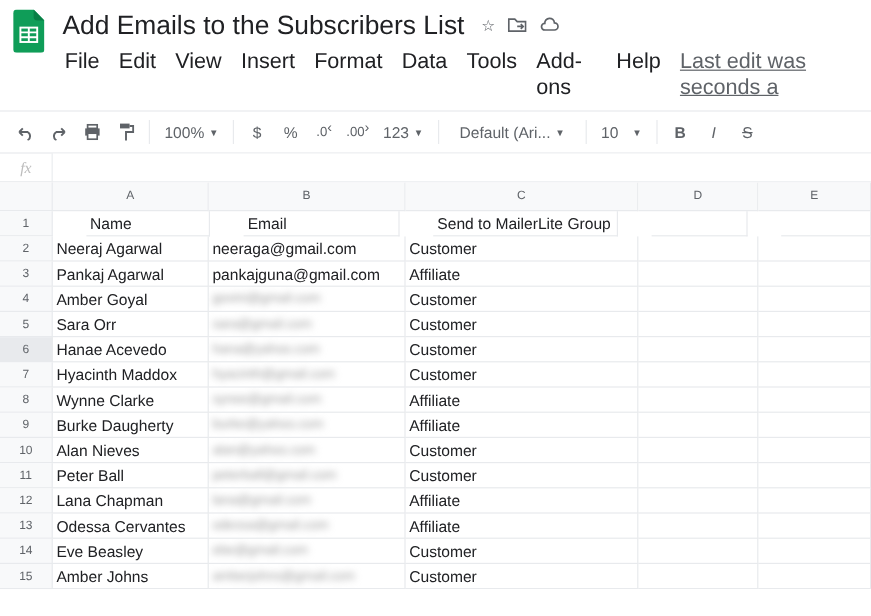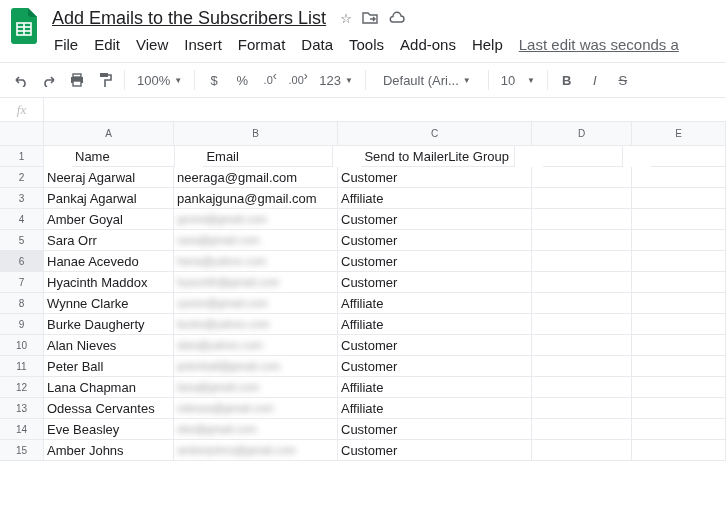--- a/index.html
+++ b/index.html
@@ -2,23 +2,23 @@
 <html><head>
 <meta charset="utf-8">
 <style>
   * { box-sizing: border-box; }
   body { margin: 0; font-family: Arial, sans-serif; font-size: 13px; color: #3c4043; background: #fff; overflow: hidden; width: 726px; }
   .header { display: flex; align-items: flex-start; padding: 6px 8px 0 8px; }
   .logo { width: 32px; height: 40px; margin-right: 8px; display: flex; align-items: center; justify-content: center; }
   .logo svg { width: 26px; height: 36px; }
   .title-area { flex: 1; }
   .title-row { display: flex; align-items: center; gap: 10px; }
-  .doc-title { font-size: 18px; color: #202124; padding: 2px 4px; text-decoration: underline; }
+  .doc-title { font-size: 22px; color: #202124; padding: 2px 4px; }
   .title-icons { display: flex; gap: 10px; align-items: center; color: #5f6368; }
-  .menu-bar { display: flex; gap: 4px; padding: 2px 0 6px 0; font-size: 15px; }
+  .menu-bar { display: flex; gap: 4px; padding: 2px 0 6px 0; font-size: 18px; }
   .menu-item { padding: 3px 6px; color: #202124; cursor: pointer; border-radius: 3px; }
   .last-edit { text-decoration: underline; color: #5f6368; padding: 3px 6px; }
   .toolbar { border-top: 1px solid #e8eaed; border-bottom: 1px solid #e8eaed; padding: 4px 8px; display: flex; align-items: center; gap: 2px; }
   .tb-btn { width: 26px; height: 26px; display: flex; align-items: center; justify-content: center; border-radius: 3px; cursor: pointer; color: #5f6368; }
   .tb-sep { width: 1px; height: 20px; background: #e8eaed; margin: 0 4px; }
   .tb-combo { display: flex; align-items: center; gap: 4px; padding: 0 6px; height: 26px; font-size: 13px; color: #5f6368; cursor: pointer; border-radius: 3px; }
   .caret { font-size: 8px; color: #5f6368; }
   .fx-bar { display: flex; align-items: flex-end; border-bottom: 1px solid #e8eaed; height: 24px; }
   .fx-label { width: 44px; text-align: center; font-style: italic; color: #bdbdbd; font-size: 13px; border-right: 1px solid #e8eaed; height: 100%; display: flex; align-items: center; justify-content: center; font-family: serif; }
   .fx-input { flex: 1; border: none; outline: none; height: 100%; padding: 0 6px; font-size: 13px; }

